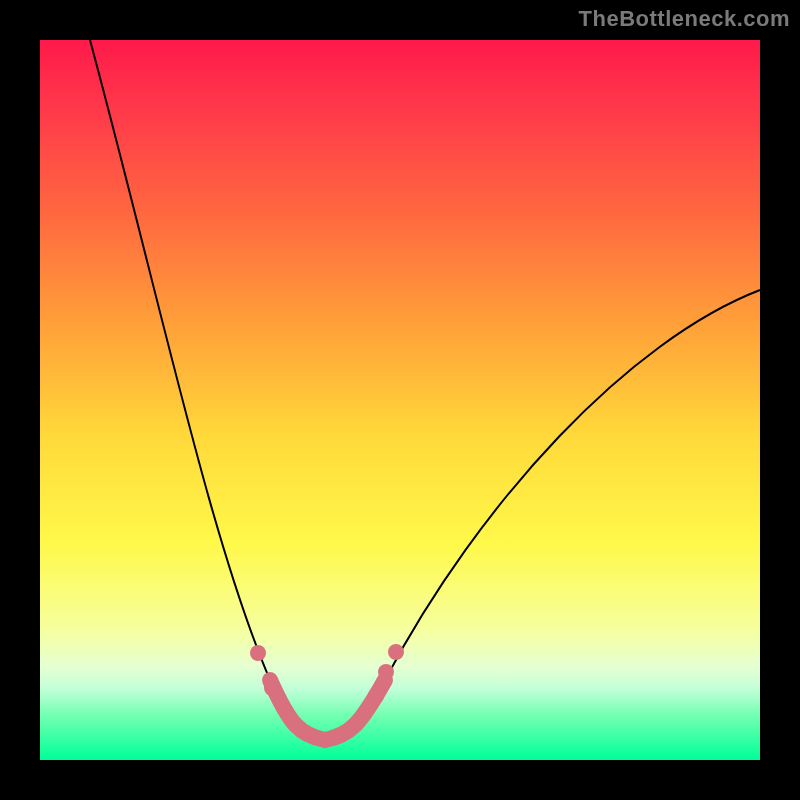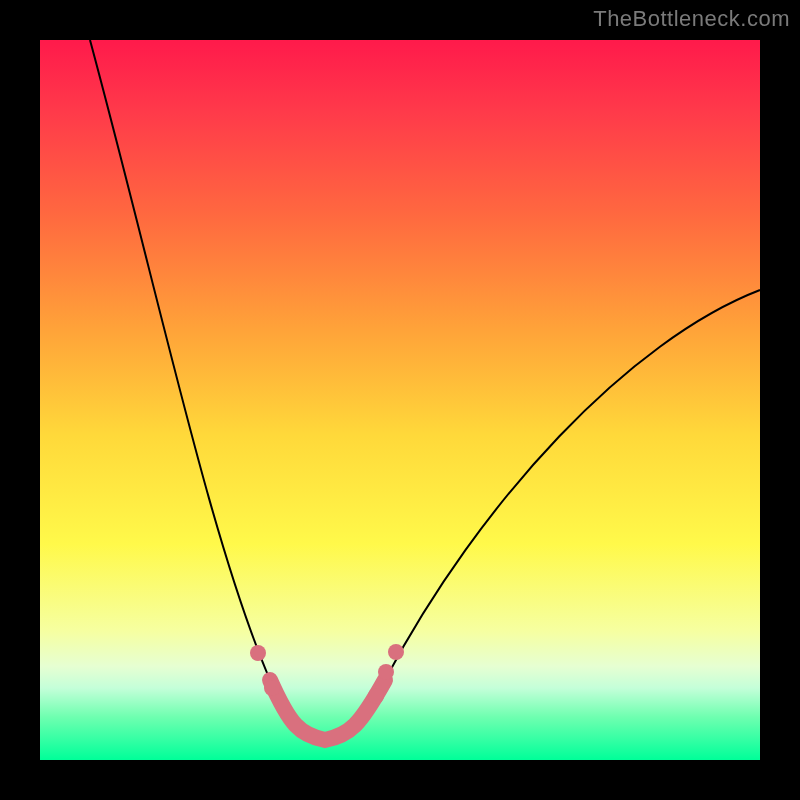--- a/index.html
+++ b/index.html
@@ -48,21 +48,21 @@
     height: 720px;
     overflow: visible;
   }
   .watermark {
     position: absolute;
     top: 6px;
     right: 10px;
     color: #7a7a7a;
     font-size: 22px;
     letter-spacing: 0.5px;
-    font-weight: 400;
+    font-weight: 700;
   }
 </style>
 </head>
 <body>
 
 <div class="frame">
 
   <div class="watermark">TheBottleneck.com</div>
 
   <div class="plot-area">

